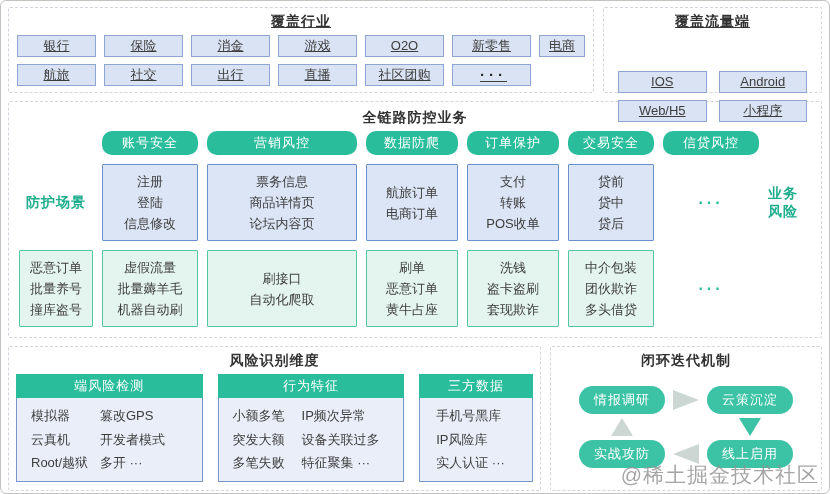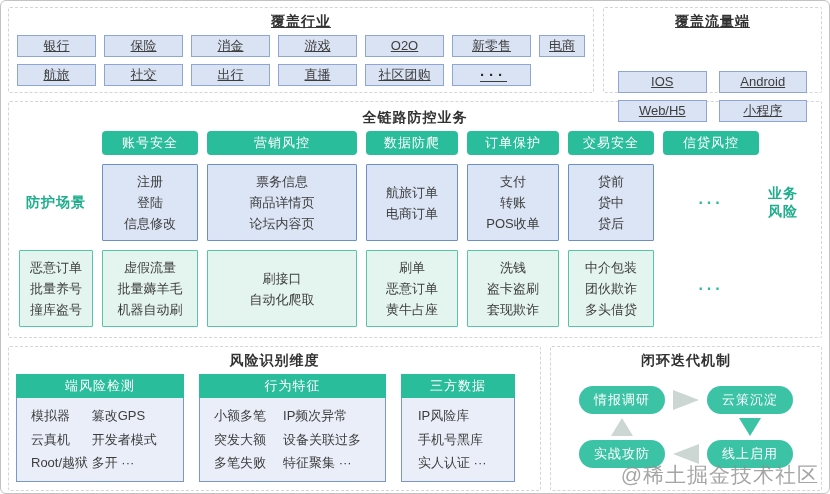--- a/index.html
+++ b/index.html
@@ -68,21 +68,21 @@
     gap: 9px 9px;
     padding-left: 2px;
   }
   .col-header {
     background: #29bd9c;
     color: #fff;
     font-size: 13px;
     text-align: center;
     line-height: 24px;
     letter-spacing: 1px;
-    border-radius: 4px;
+    border-radius: 10px;
   }
   .row-label {
     display: flex; align-items: center; justify-content: center;
     color: #1fae8d; font-weight: bold; font-size: 14px;
     letter-spacing: 1px;
   }
   .cell {
     display: flex; flex-direction: column;
     align-items: center; justify-content: center;
     font-size: 13px; line-height: 21px;
@@ -94,21 +94,21 @@
   .more-dots {
     display: flex; align-items: center; justify-content: center;
     color: #29bd9c; font-weight: bold; font-size: 16px; letter-spacing: 3px;
   }
   
   .bottom-row { display: flex; gap: 9px; margin-top: 8px; height: 145px; }
   .panel-dimensions { width: 533px; padding-bottom: 6px; }
   .panel-loop { flex: 1; position: relative; }
   .dim-boxes { display: flex; gap: 15px; padding: 0 7px; height: 108px; }
   .dim-box { display: flex; flex-direction: column; }
-  .dim-box-1 { width: 168px; }
+  .dim-box-1 { width: 187px; }
   .dim-box-2 { width: 187px; }
   .dim-box-3 { width: 114px; }
   .dim-header {
     background: #29bd9c; color: #fff; font-size: 13px;
     text-align: center; line-height: 24px; height: 24px;
     letter-spacing: 1px;
   }
   .dim-body {
     flex: 1;
     background: #e9eef8;
@@ -292,22 +292,22 @@
             <div class="dim-item">突发大额</div>
             <div class="dim-item">设备关联过多</div>
             <div class="dim-item">多笔失败</div>
             <div class="dim-item">特征聚集 ···</div>
           </div>
         </div>
 
         <div class="dim-box dim-box-3">
           <div class="dim-header">三方数据</div>
           <div class="dim-body one-col">
+            <div class="dim-item">手机号黑库</div>
             <div class="dim-item">IP风险库</div>
-            <div class="dim-item">手机号黑库</div>
             <div class="dim-item">实人认证 ···</div>
           </div>
         </div>
       </div>
     </section>
 
     <section class="panel panel-loop">
       <div class="panel-title">闭环迭代机制</div>
       <div class="cycle">
 

